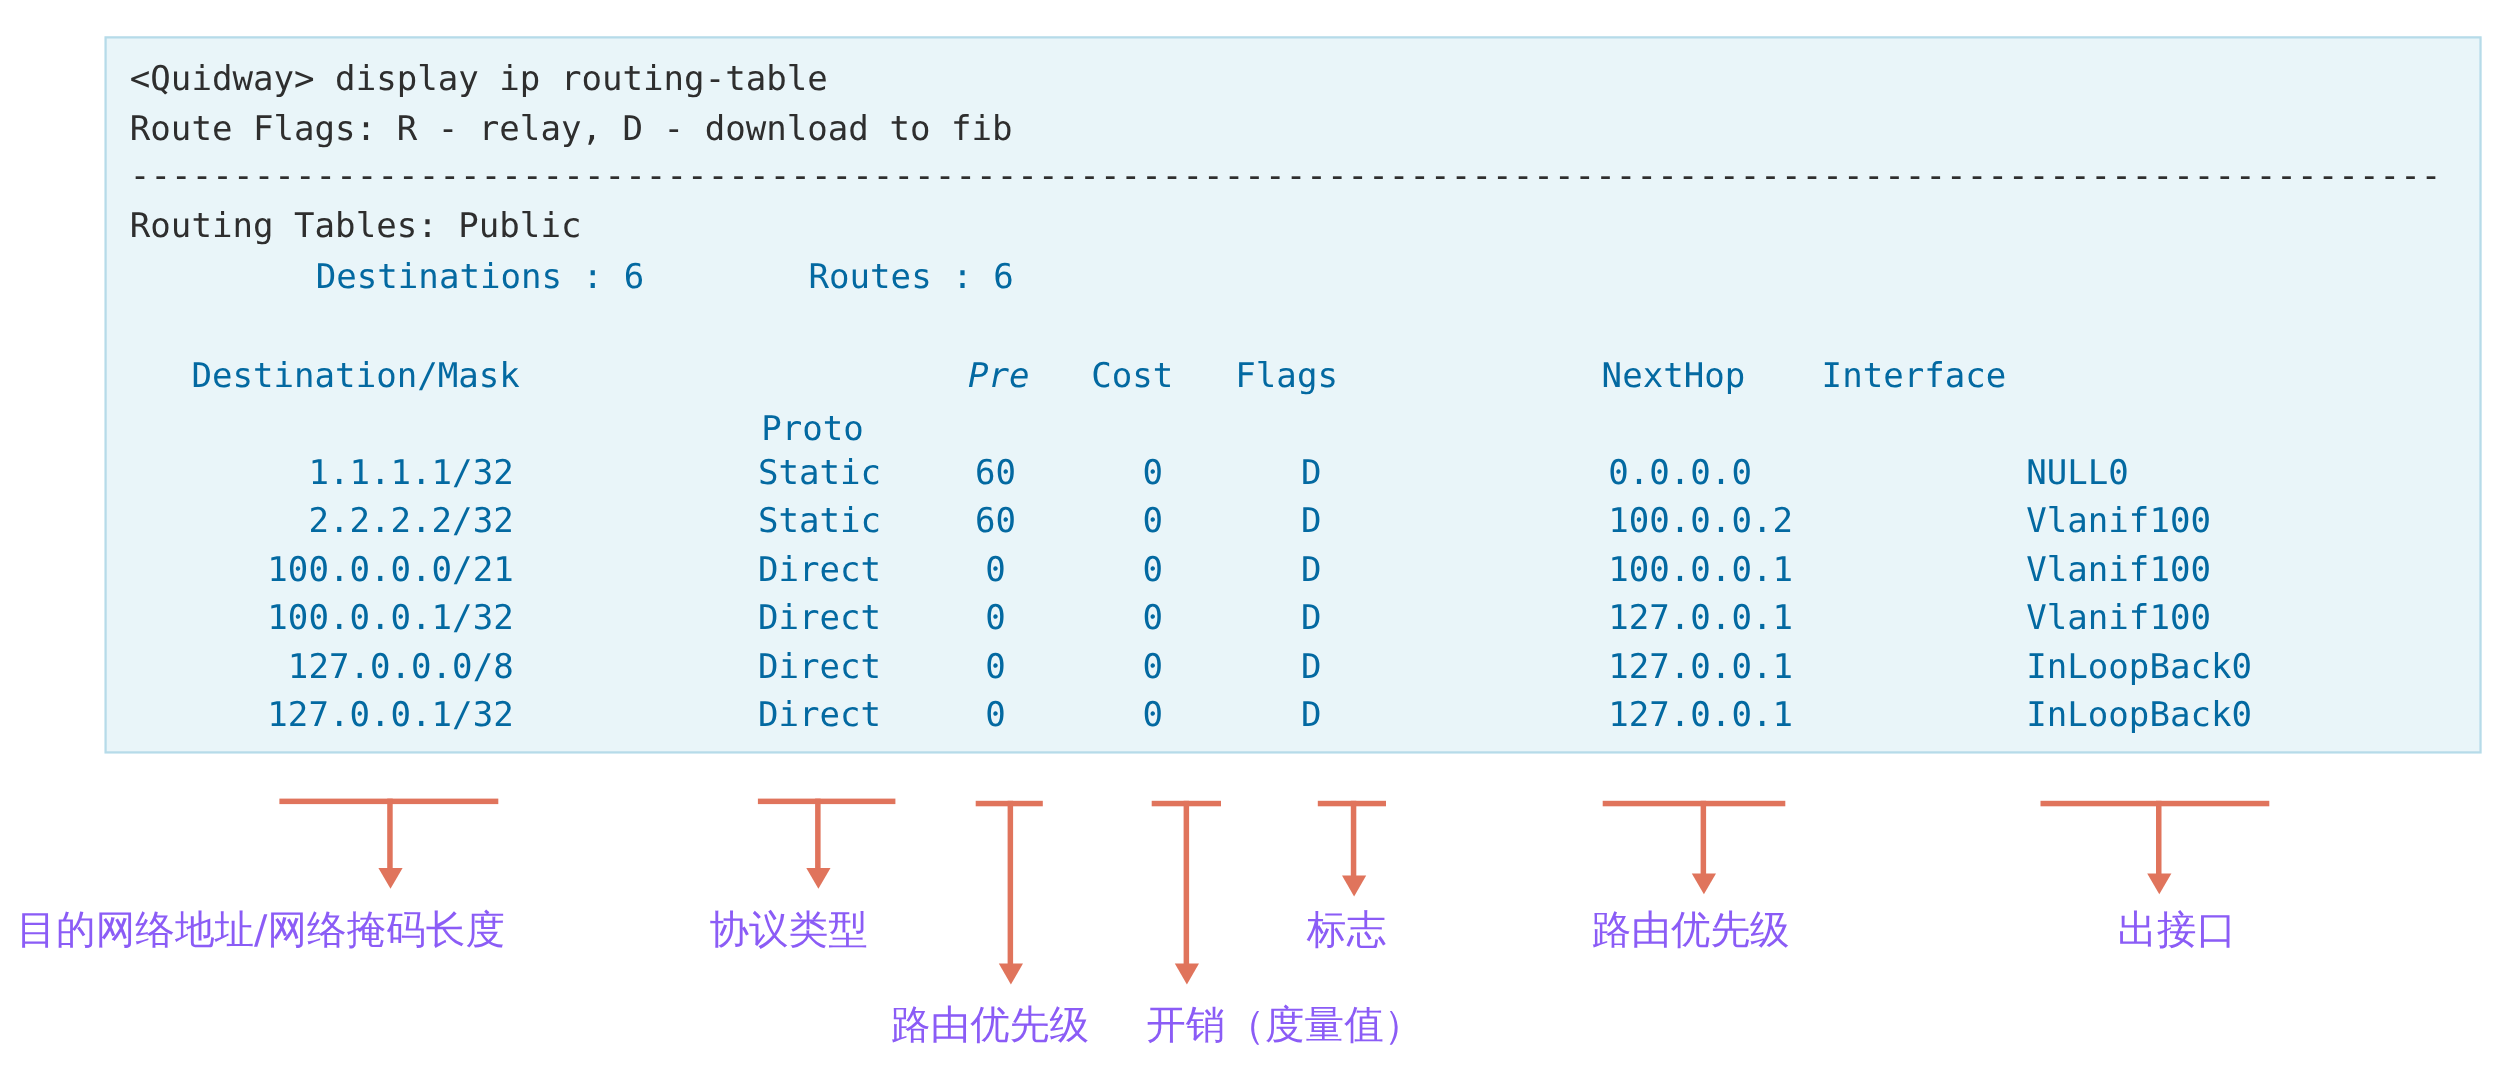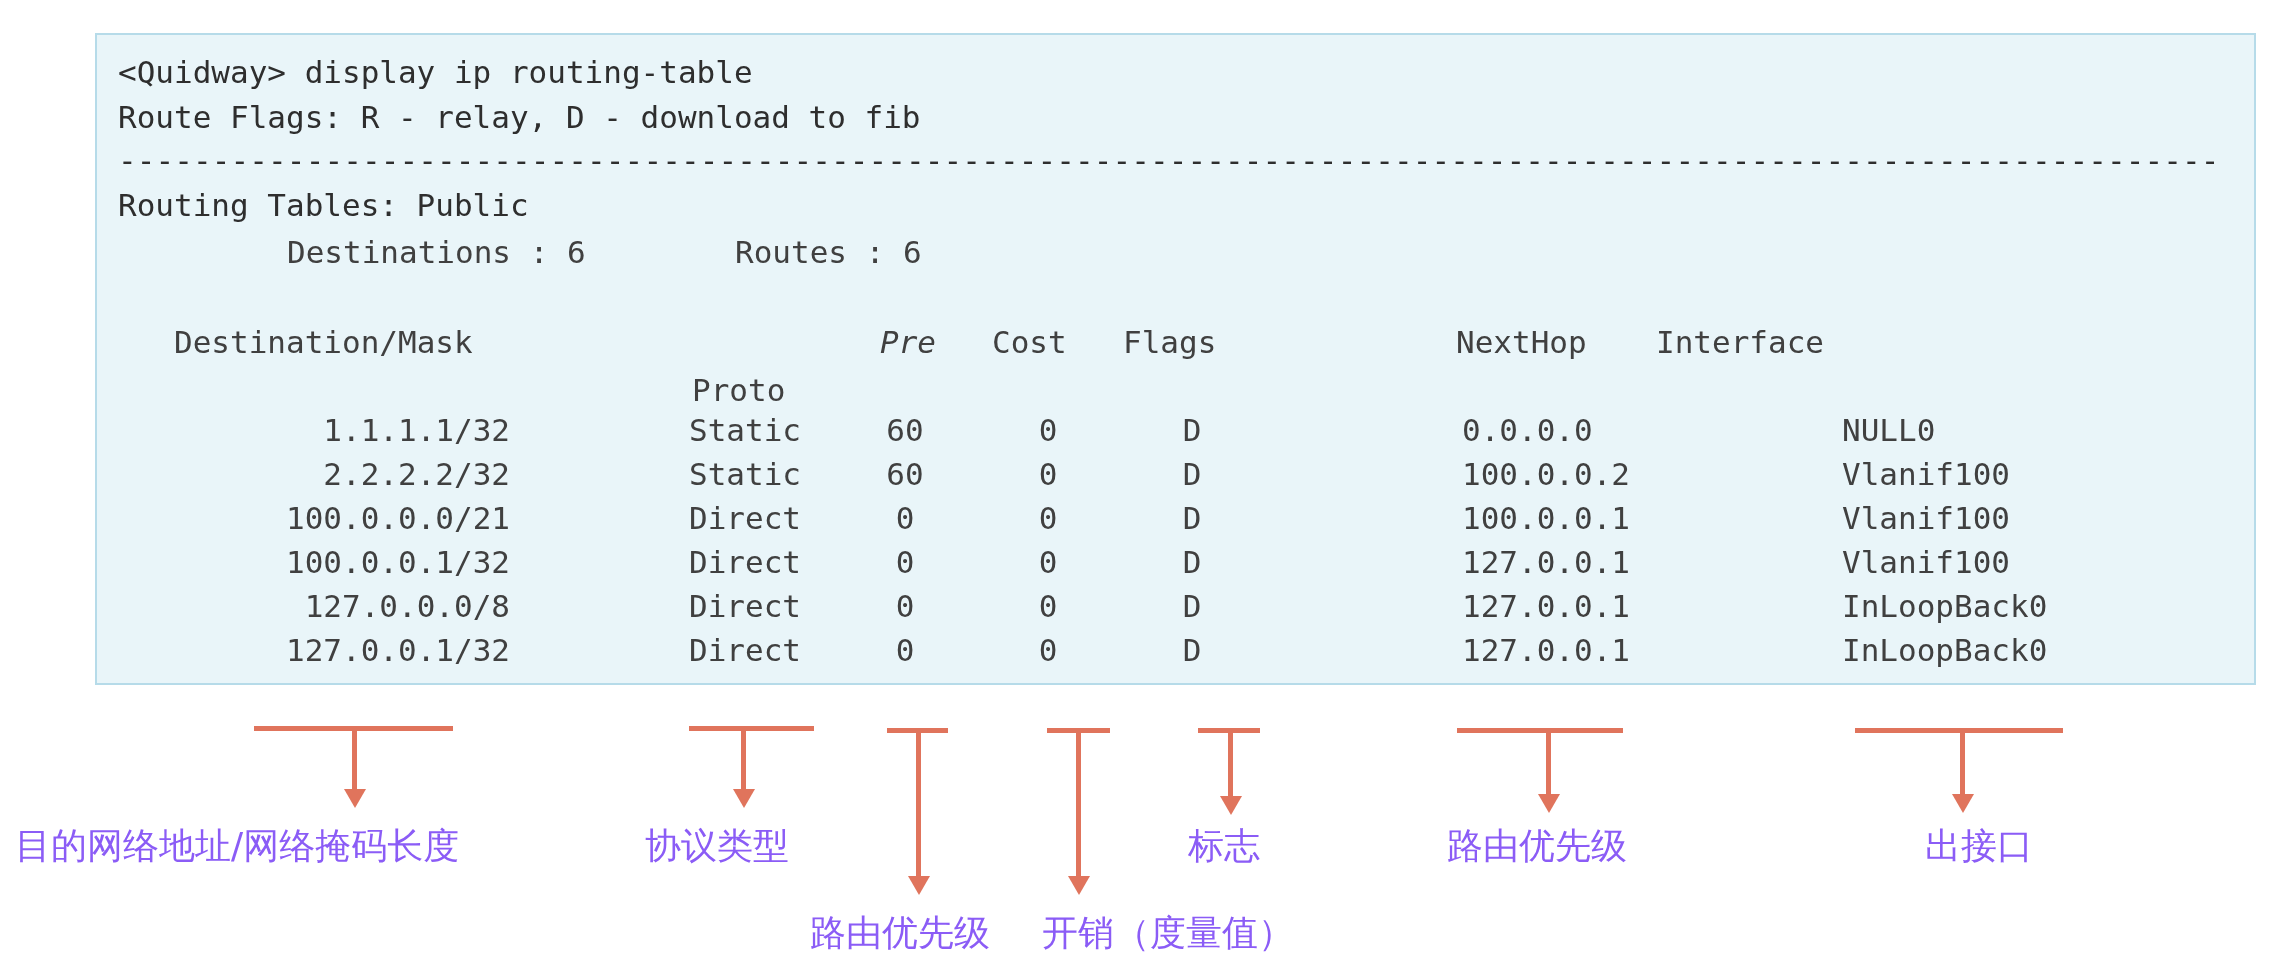--- a/index.html
+++ b/index.html
@@ -36,23 +36,23 @@
     line-height: 44px;
     font-size: 31px;
     color: #2e2e2e;
     white-space: pre;
   }
   .separator {
     overflow: hidden;
     width: 2106px;
     letter-spacing: 0.1px;
   }
-  .abs { position: absolute; height: 44px; line-height: 44px; font-size: 31px; color: #404040; white-space: pre; }
-  
-  .col-dest    { left: 0px;    width: 370px; text-align: right; margin-left: 43px; }
+  .abs { position: absolute; height: 44px; line-height: 44px; font-size: 31px; color: #0369a1; white-space: pre; }
+  
+  .col-dest    { left: 0px;    width: 370px; text-align: right; }
   .col-proto   { left: 592px; }
   .col-pre     { left: 768px;  width: 80px;  text-align: center; }
   .col-cost    { left: 916px;  width: 70px;  text-align: center; }
   .col-flags   { left: 1060px; width: 70px;  text-align: center; }
   .col-nexthop { left: 1365px; }
   .col-iface   { left: 1745px; }
   
   .h-dest    { left: 77px; }
   .h-proto   { left: 595px; margin-top: 48px; }
   .h-pre     { left: 783px; font-style: italic; }

